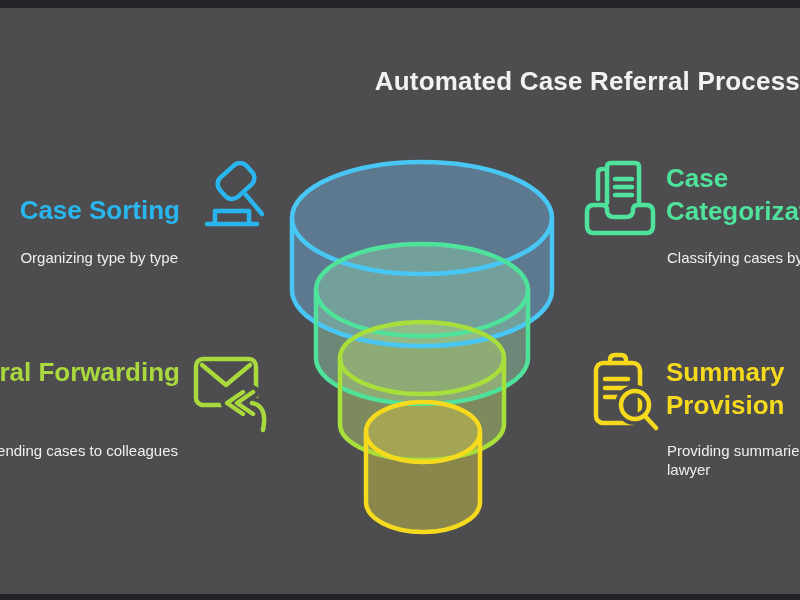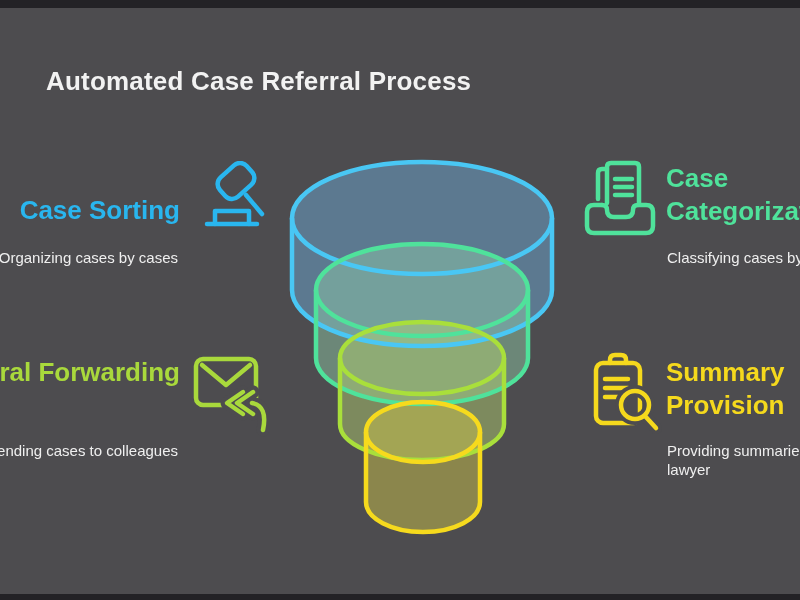--- a/index.html
+++ b/index.html
@@ -7,21 +7,21 @@
     width: 800px; height: 600px;
     position: relative;
     overflow: hidden;
     font-family: "Liberation Sans", "DejaVu Sans", sans-serif;
   }
   .letterbox { position: absolute; left: 0; right: 0; }
   .letterbox.top { top: 0; height: 8px; }
   .letterbox.bottom { bottom: 0; height: 6px; }
   .title {
     position: absolute; top: 66px; left: 46px; right: 0;
-    text-align: left;
+    text-align: right;
     font-size: 26px; font-weight: 700; letter-spacing: 0.2px;
   }
   .funnel-svg { position: absolute; inset: 0; }
   .heading {
     position: absolute;
     font-size: 26px; font-weight: 700; line-height: 33px;
   }
   .subtitle {
     position: absolute;
     font-size: 15px; line-height: 19px;
@@ -71,21 +71,21 @@
       <path d="M340 358 A82 36 0 0 0 504 358"></path>
     </g>
     <g stroke="#f6da1d">
       <path d="M366 432 A57 30 0 0 1 480 432 L480 502 A57 30 0 0 1 366 502 Z"></path>
       <path d="M366 432 A57 30 0 0 0 480 432"></path>
     </g>
   </g>
 </svg>
 
 <div class="heading left-col nowrap h1" style="color: rgb(41, 182, 239);">Case Sorting</div>
-<div class="subtitle left-col nowrap s1">Organizing cases by cases</div>
+<div class="subtitle left-col nowrap s1">Organizing type by type</div>
 <svg class="icon i1" width="72" height="74" viewBox="0 0 72 74">
   <g fill="none" stroke-width="4.5" stroke-linecap="round" stroke-linejoin="round" stroke="#29b6ef">
     <rect x="20" y="7" width="36" height="26" rx="9" transform="rotate(-42 38 20)"></rect>
     <path d="M48 34 L64 53"></path>
     <path d="M17 63 V50 H51 V63"></path>
     <path d="M9 63 H59"></path>
   </g>
 </svg>
 
 <div class="heading h2" style="color: rgb(79, 226, 155);">Case Categorization</div>

